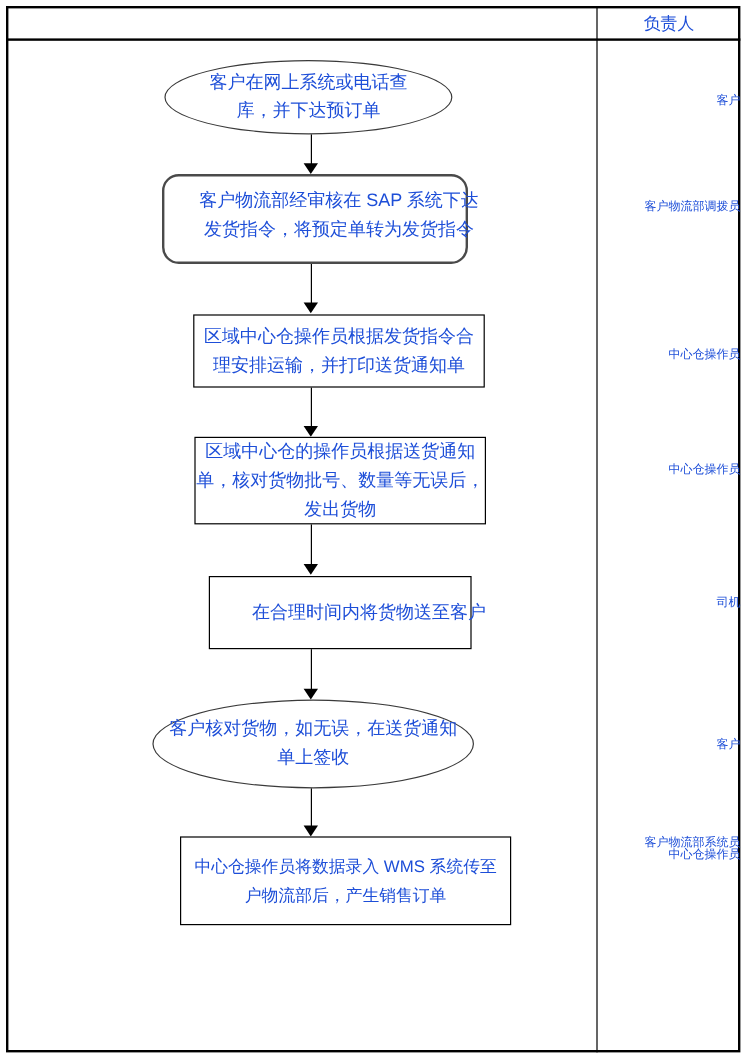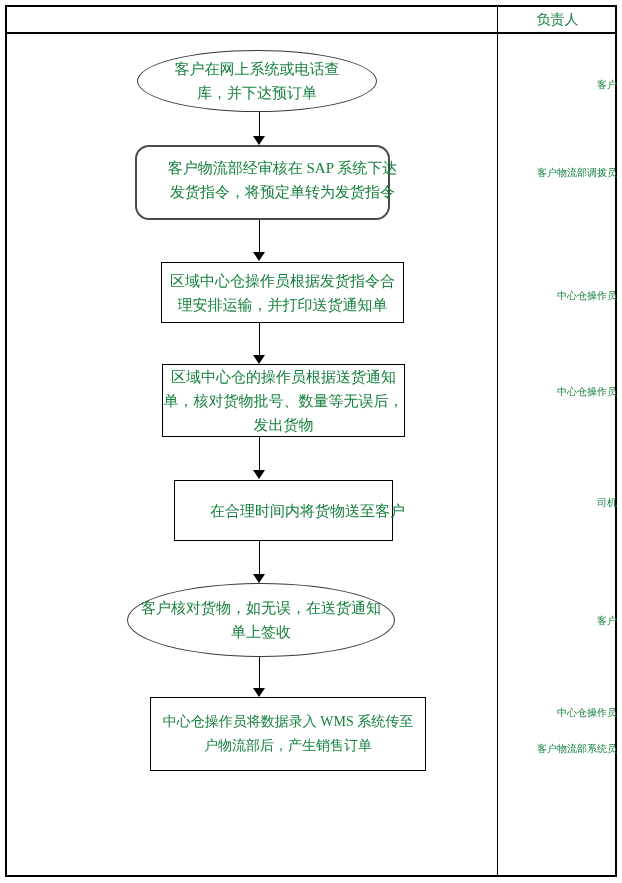--- a/index.html
+++ b/index.html
@@ -2,22 +2,22 @@
 <html><head>
 <meta charset="utf-8">
 <style>
   * { margin: 0; padding: 0; box-sizing: border-box; }
   html, body { background: #fff; }
   .page {
     position: relative;
     width: 622px;
     height: 883px;
     background: #fff;
-    font-family: Liberation Serif, serif;
-    color: #15803d;
+    font-family: Liberation Sans, sans-serif;
+    color: #1d4ed8;
     overflow: hidden;
   }
   .frame {
     position: absolute;
     left: 5px; top: 5px;
     width: 612px; height: 872px;
     border: 2px solid #000;
   }
   .vline {
     position: absolute;
@@ -167,15 +167,15 @@
     <span>户物流部后，产生销售订单</span>
   </div>
 
   <div class="resp" style="top:77px;">客户</div>
   <div class="resp" style="top:165px;">客户物流部调拨员</div>
   <div class="resp" style="top:288px;">中心仓操作员</div>
   <div class="resp" style="top:384px;">中心仓操作员</div>
   <div class="resp" style="top:495px;">司机</div>
   <div class="resp" style="top:613px;">客户</div>
   <div class="resp" style="top:705px;">中心仓操作员</div>
-  <div class="resp" style="top:741px;">客户物流部系统员</div>
+  <div class="resp" style="top:695px;">客户物流部系统员</div>
 
 </div>
 
 </body></html>

